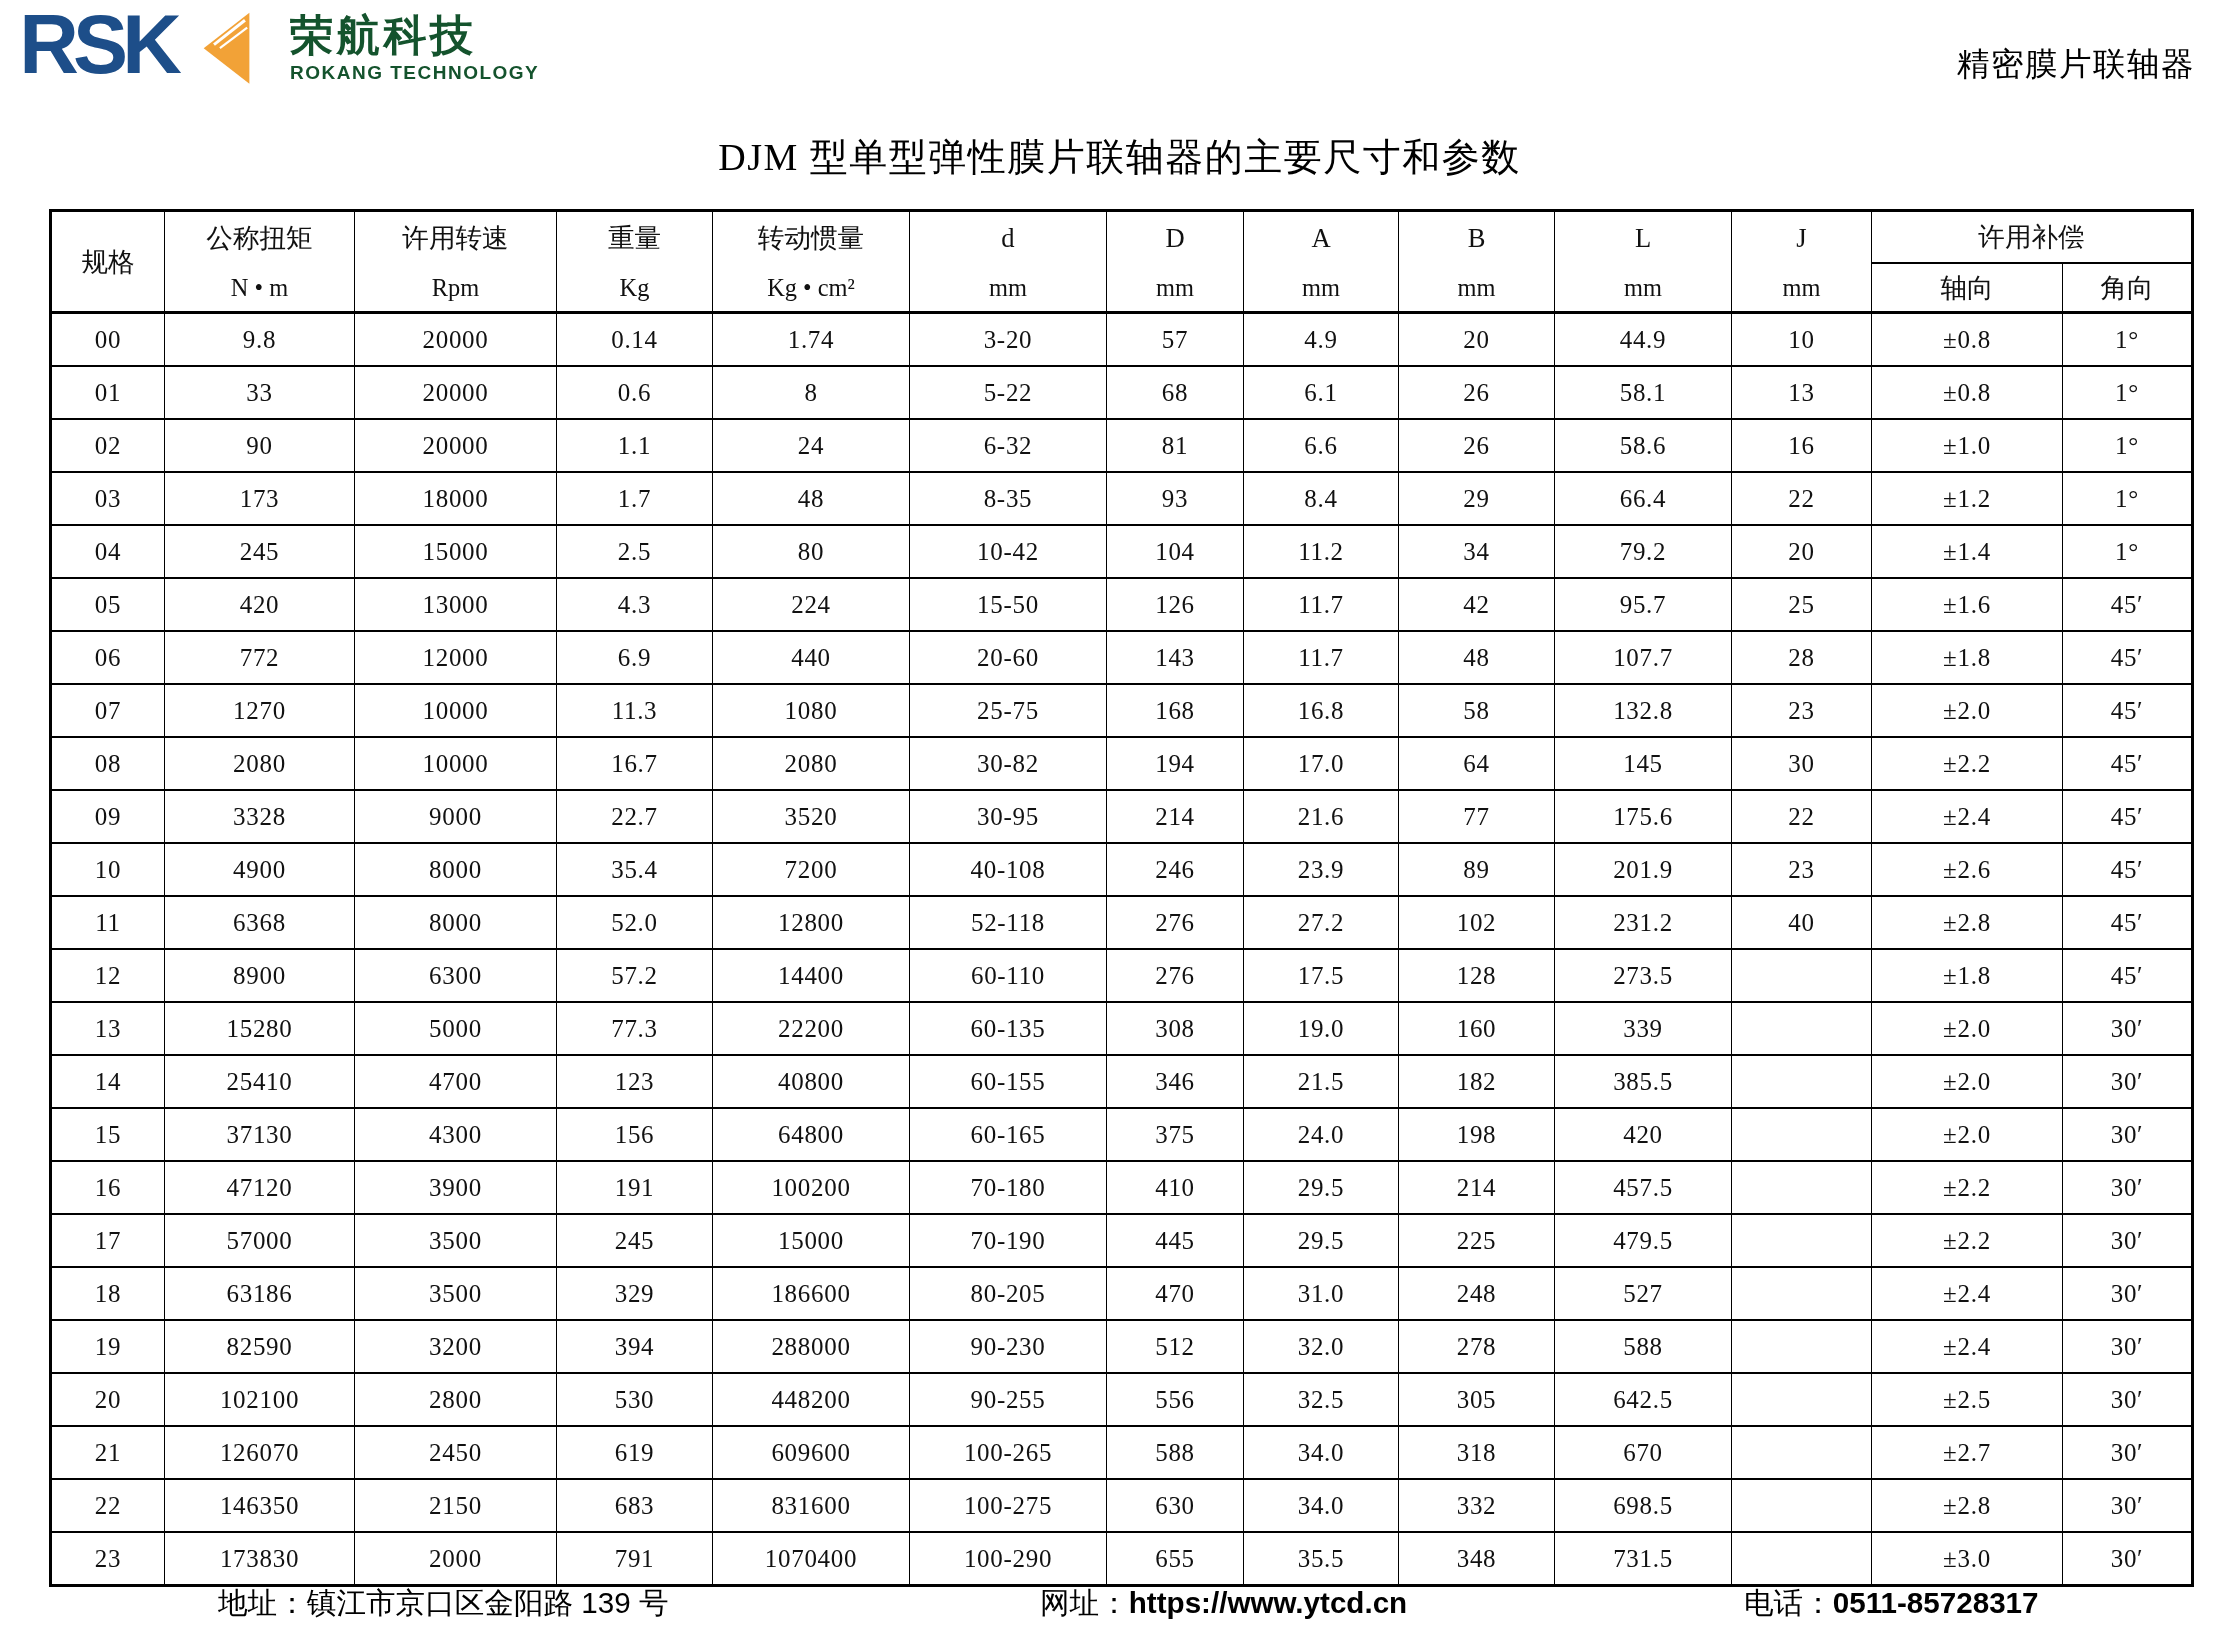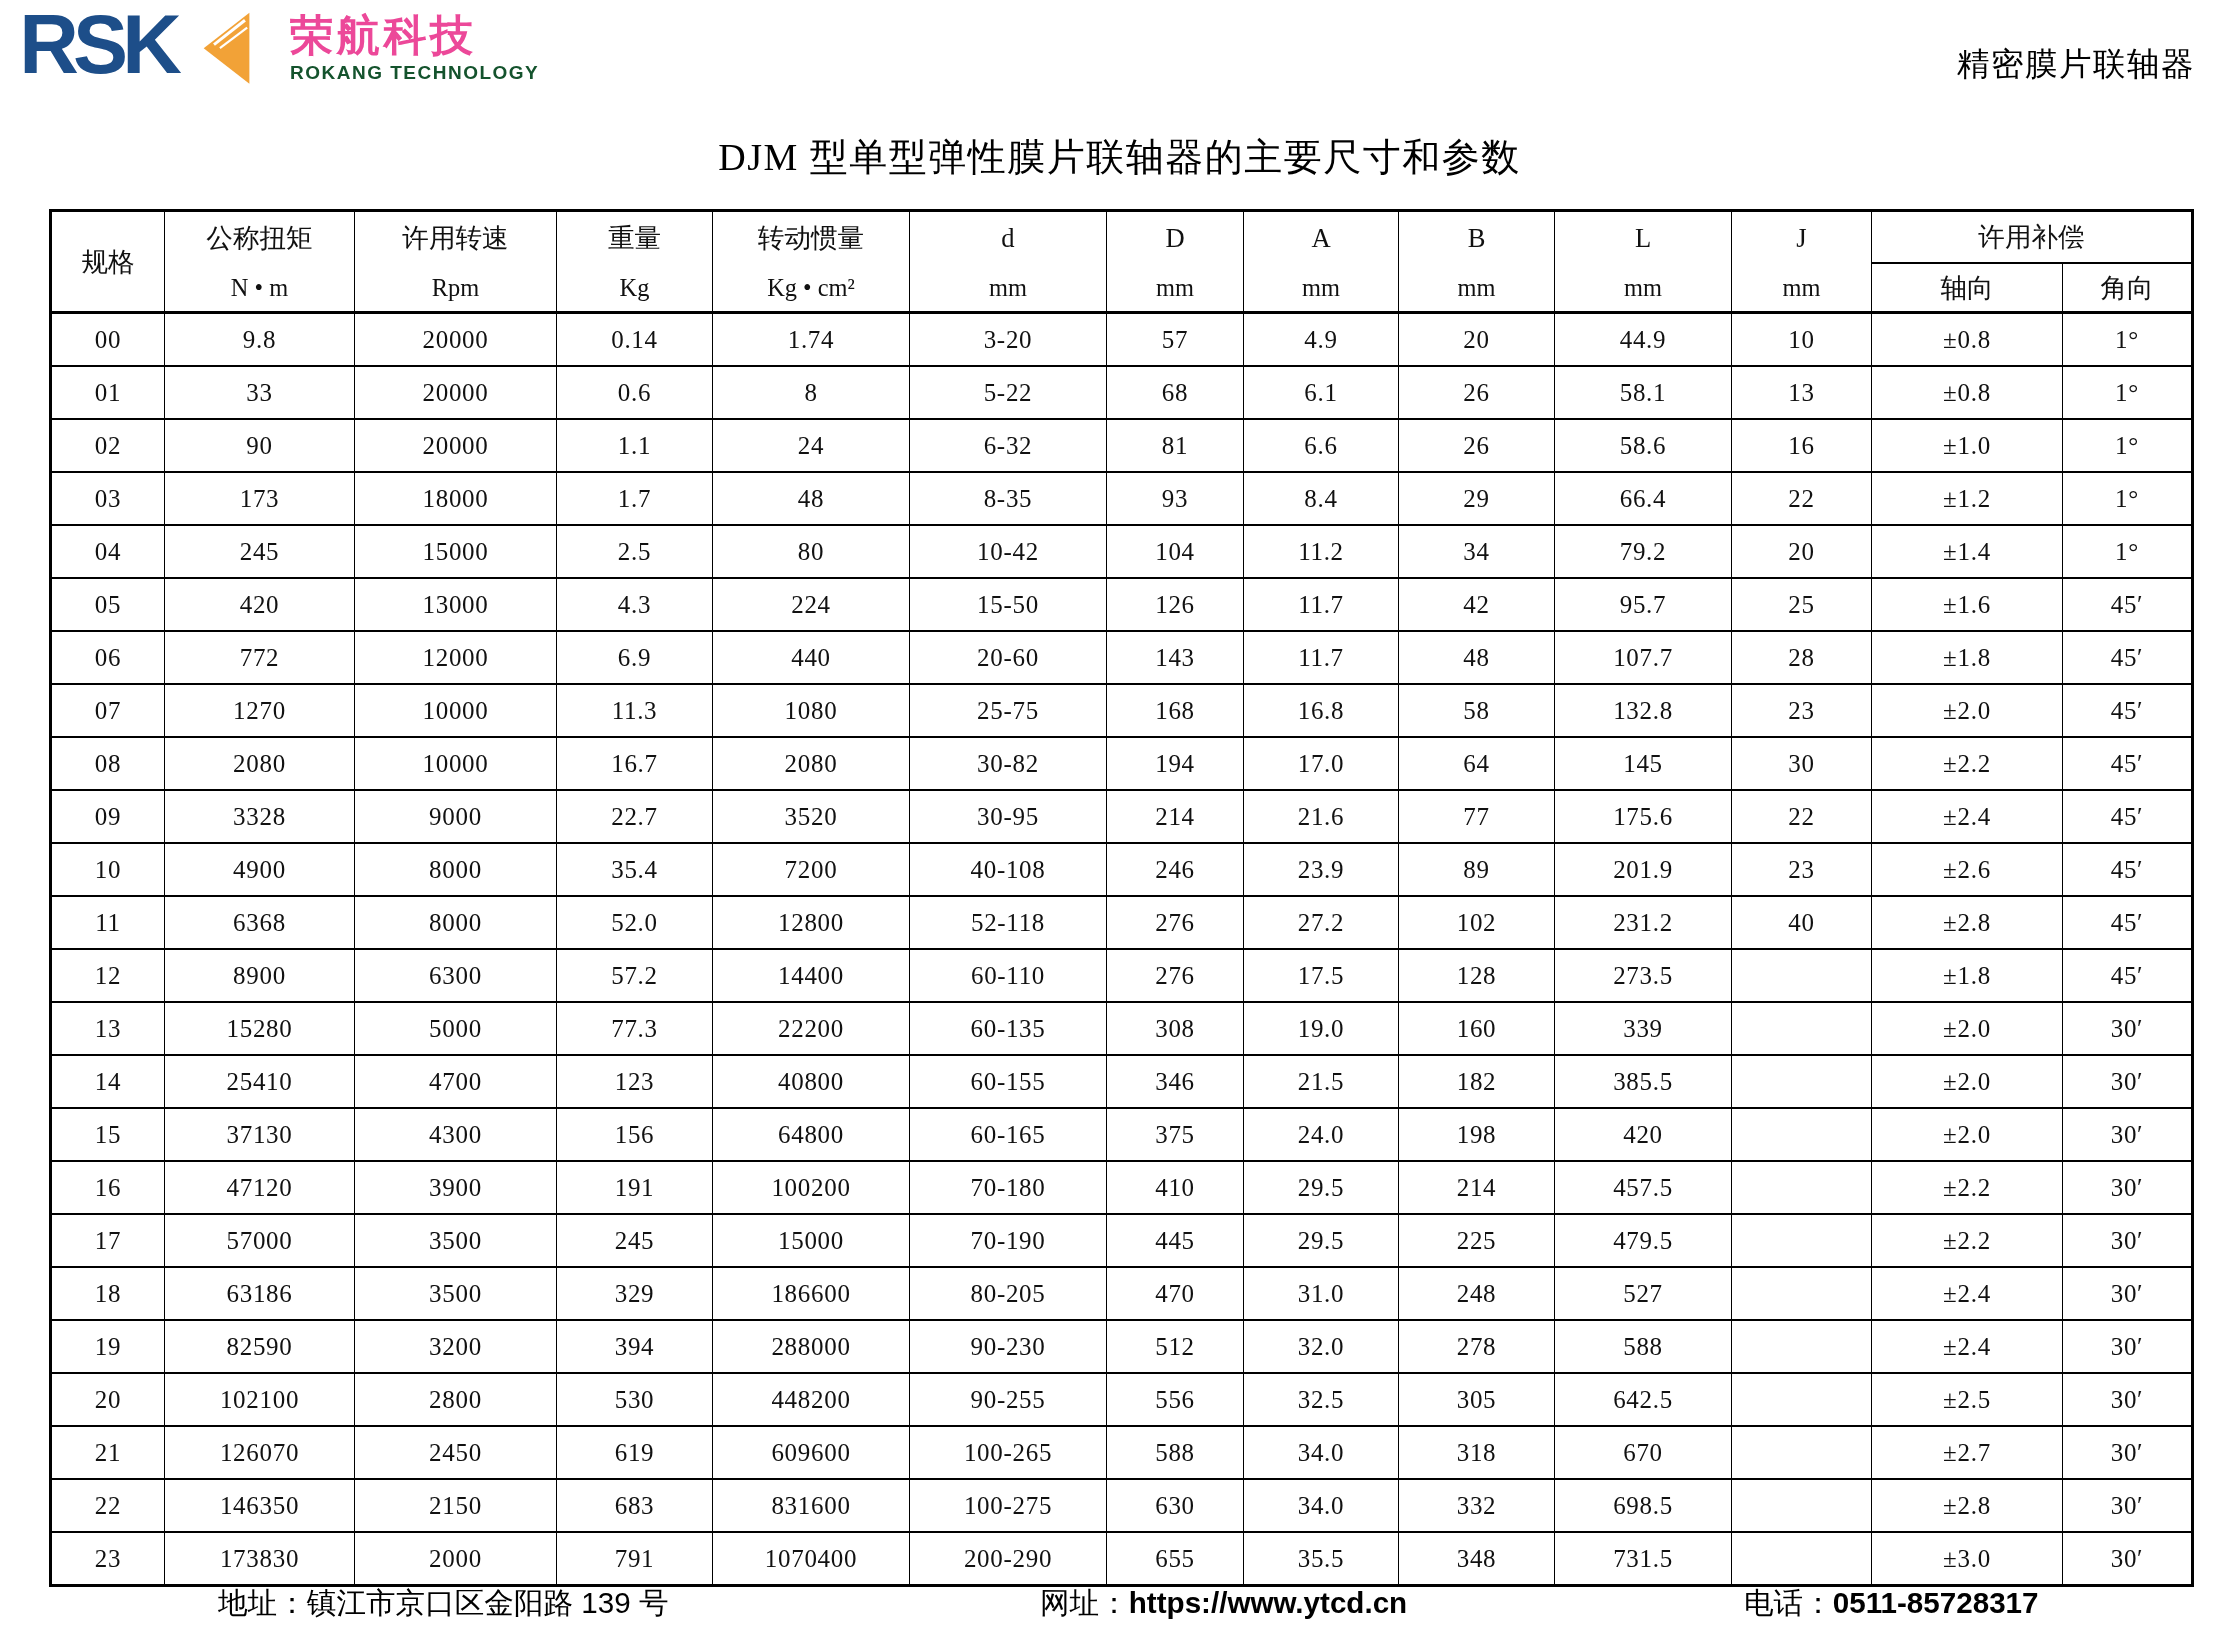--- a/index.html
+++ b/index.html
@@ -7,21 +7,21 @@
     width:2239px;height:1648px;position:relative;background:#ffffff;
     font-family:"Liberation Serif","DejaVu Serif",serif;color:#111;
     overflow:hidden;
   }
   
   .topbar{position:absolute;left:0;top:0;width:100%;height:111px;}
   .logo{position:absolute;left:19px;top:4.4px;display:flex;align-items:center;gap:27px;}
   .logo-mark{display:block;}
   .logo-names{display:flex;flex-direction:column;justify-content:center;line-height:1;}
   .logo-cn{font-family:"Liberation Sans","DejaVu Sans",sans-serif;font-weight:bold;
-    font-size:43px;letter-spacing:3.7px;color:#ec4899;}
+    font-size:43px;letter-spacing:3.7px;color:#14532d;}
   .logo-en{font-family:"Liberation Sans","DejaVu Sans",sans-serif;font-weight:bold;
     font-size:19px;letter-spacing:1.5px;color:#14532d;margin-top:5.9px;}
   .corner{position:absolute;right:44px;top:43px;font-size:32.5px;color:#000;letter-spacing:1.5px;}
   
   .title{position:absolute;left:0;top:132px;width:100%;margin:0;text-align:center;
     font-size:38px;font-weight:400;letter-spacing:1.5px;color:#000;}
   
   .spec{position:absolute;left:49px;top:209px;width:2142px;
     border-collapse:collapse;table-layout:fixed;border:3px solid #000;}
   .spec th,.spec td{border:1.5px solid #000;text-align:center;vertical-align:middle;
@@ -476,21 +476,21 @@
         <td></td>
         <td>±2.8</td>
         <td>30′</td>
       </tr>
       <tr>
         <td>23</td>
         <td>173830</td>
         <td>2000</td>
         <td>791</td>
         <td>1070400</td>
-        <td>200-290</td>
+        <td>100-290</td>
         <td>655</td>
         <td>35.5</td>
         <td>348</td>
         <td>731.5</td>
         <td></td>
         <td>±3.0</td>
         <td>30′</td>
       </tr>
     </tbody>
 </table>

